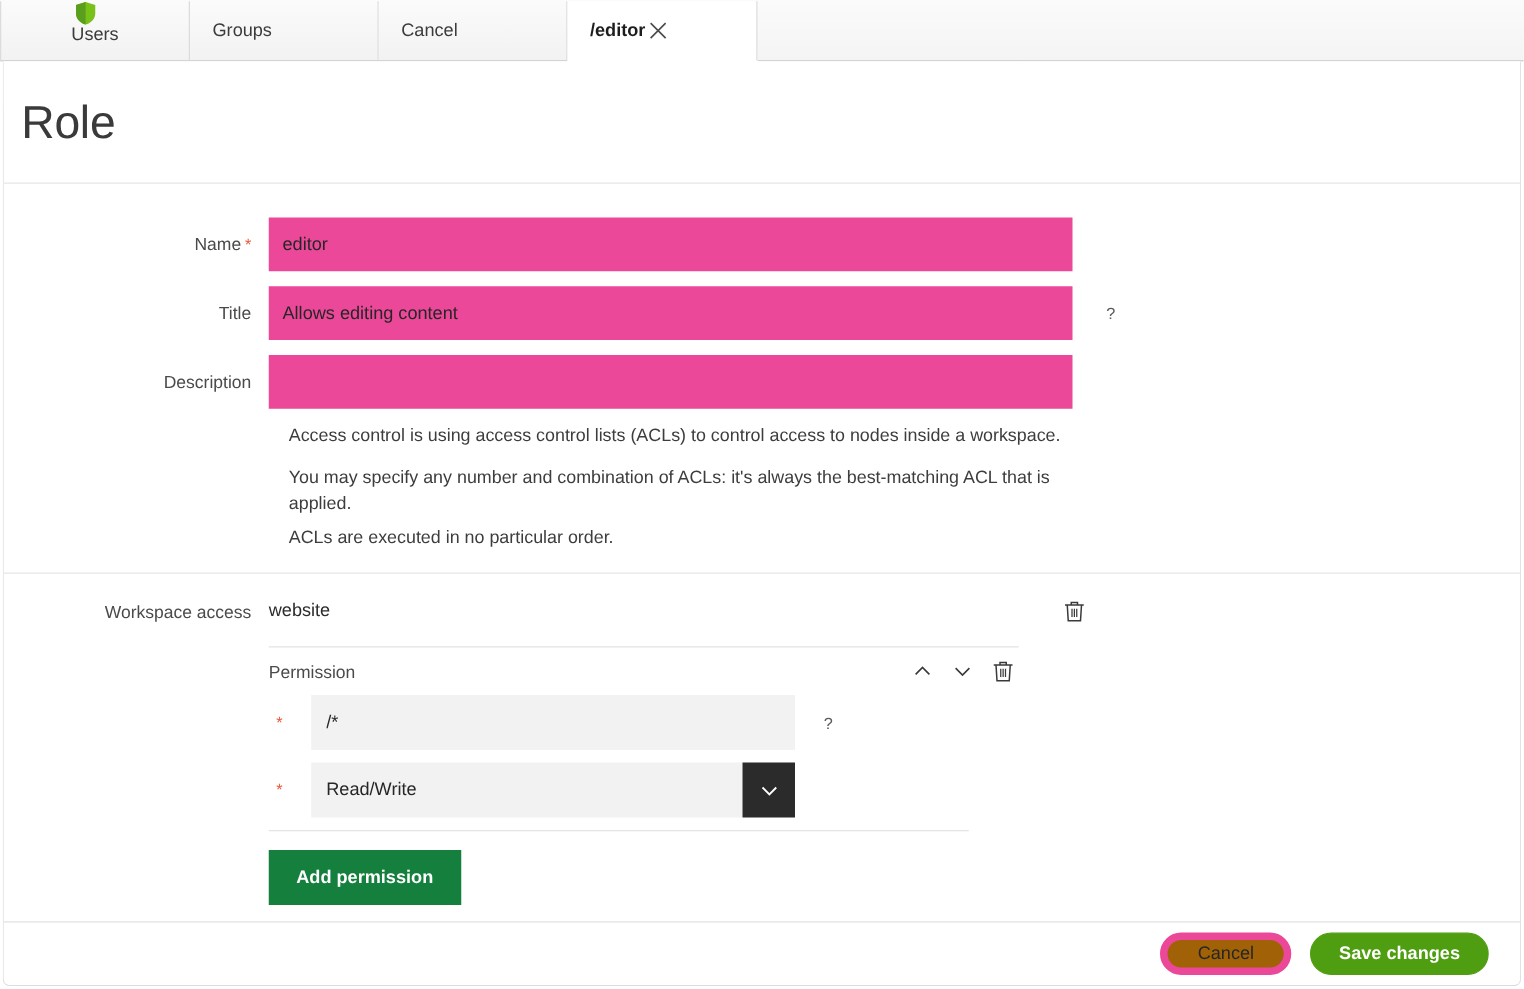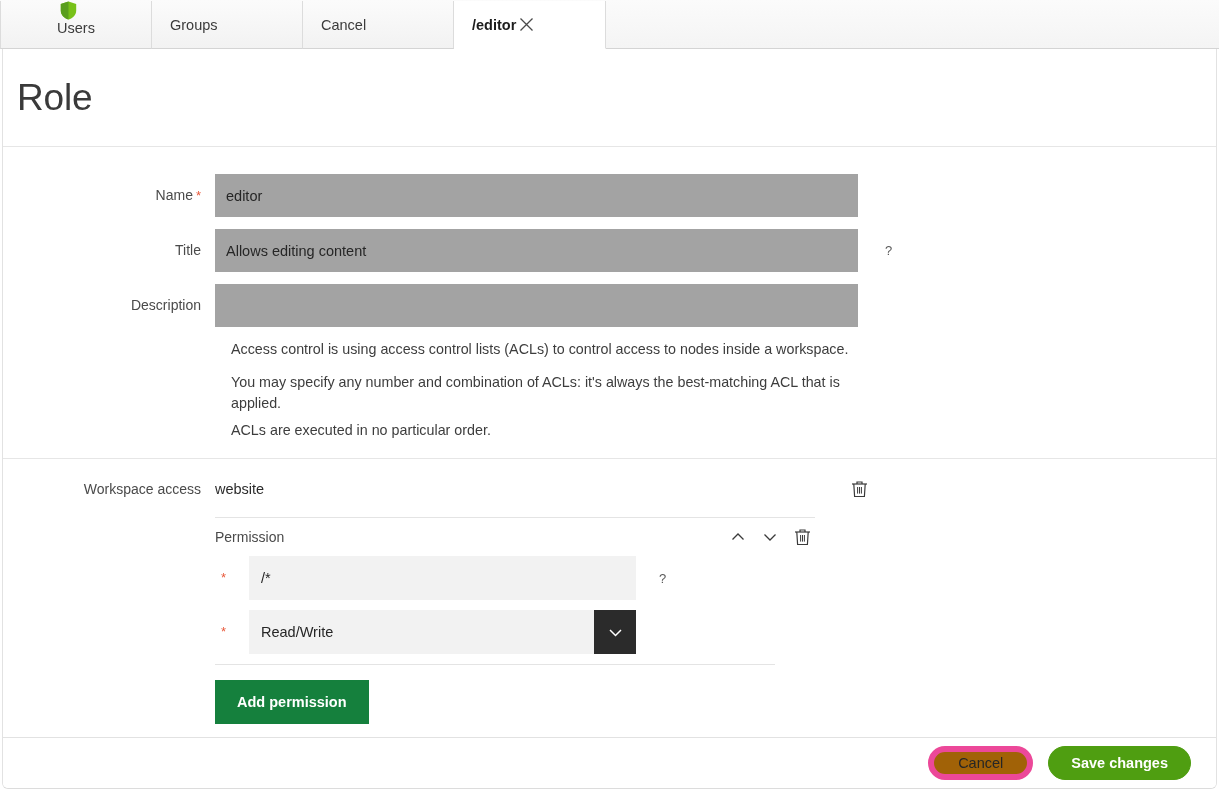--- a/index.html
+++ b/index.html
@@ -137,21 +137,21 @@
     text-align: right;
     padding-right: 14px;
     font-size: 14px;
     color: #4a4a4a;
     line-height: 43px;
   }
   .req { color: #e8593b; margin-left: 3px; font-size: 13px; }
   .field-input {
     width: 643px;
     height: 43px;
-    background: #a3a3a3;
+    background: #ec4899;
     border: none;
     outline: none;
     font-size: 14.5px;
     color: #262626;
     padding: 0 11px;
     font-family: "Liberation Sans", sans-serif;
   }
   .field-help {
     font-size: 13px;
     color: #5a5a5a;

